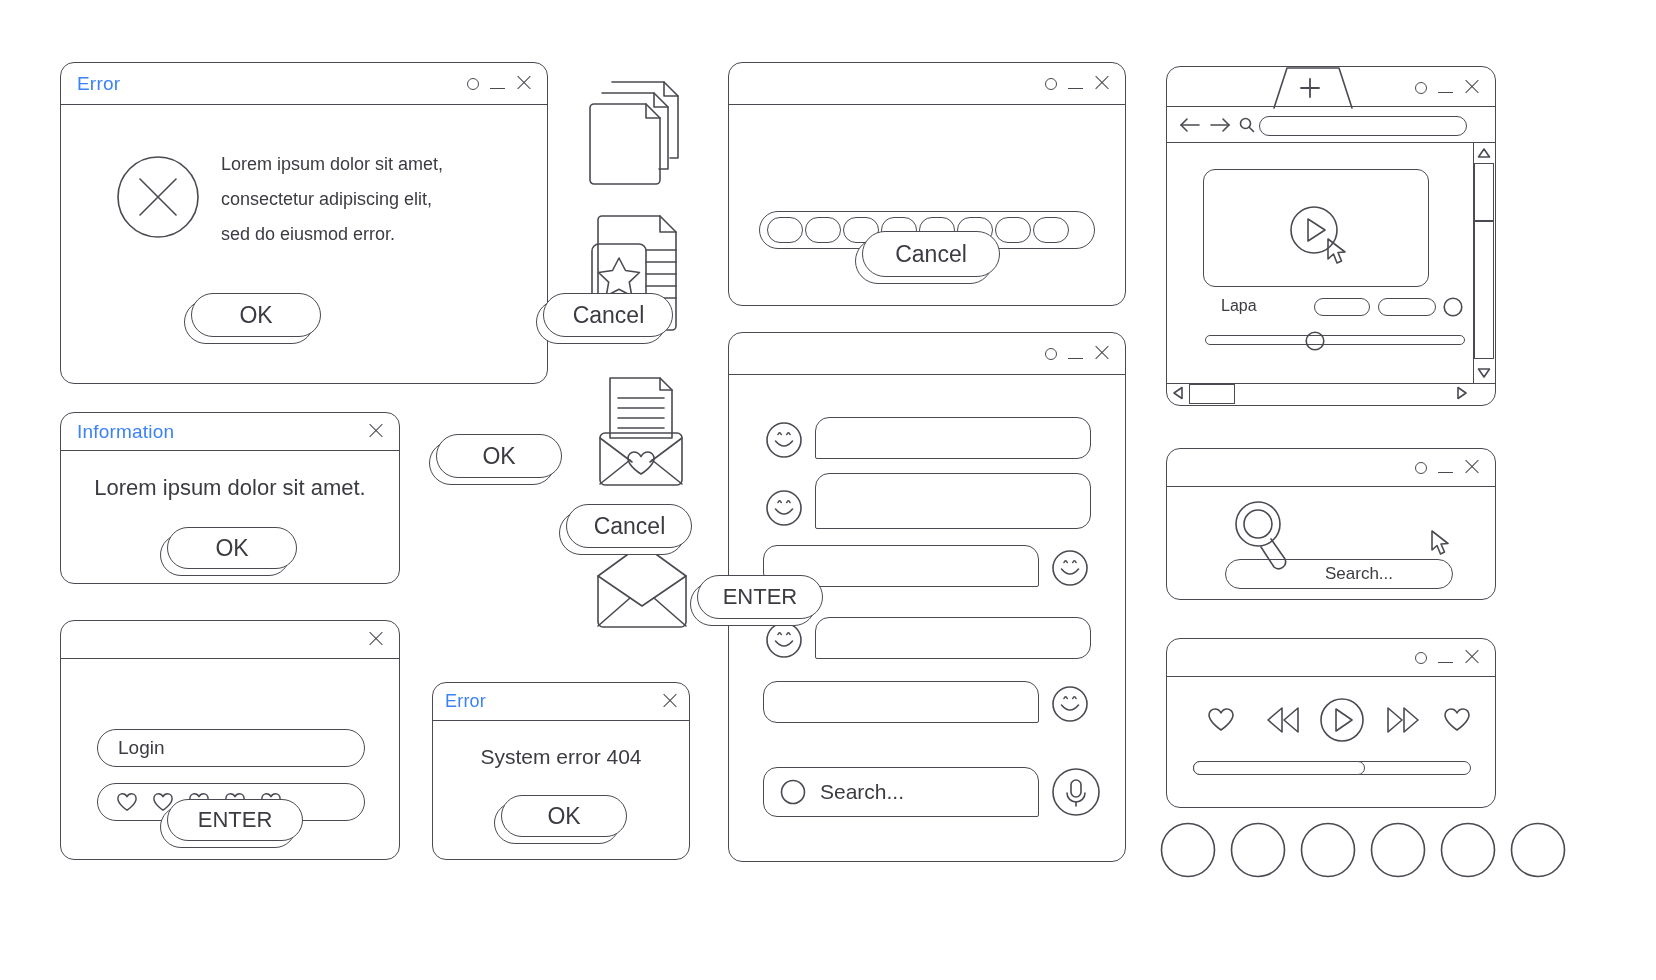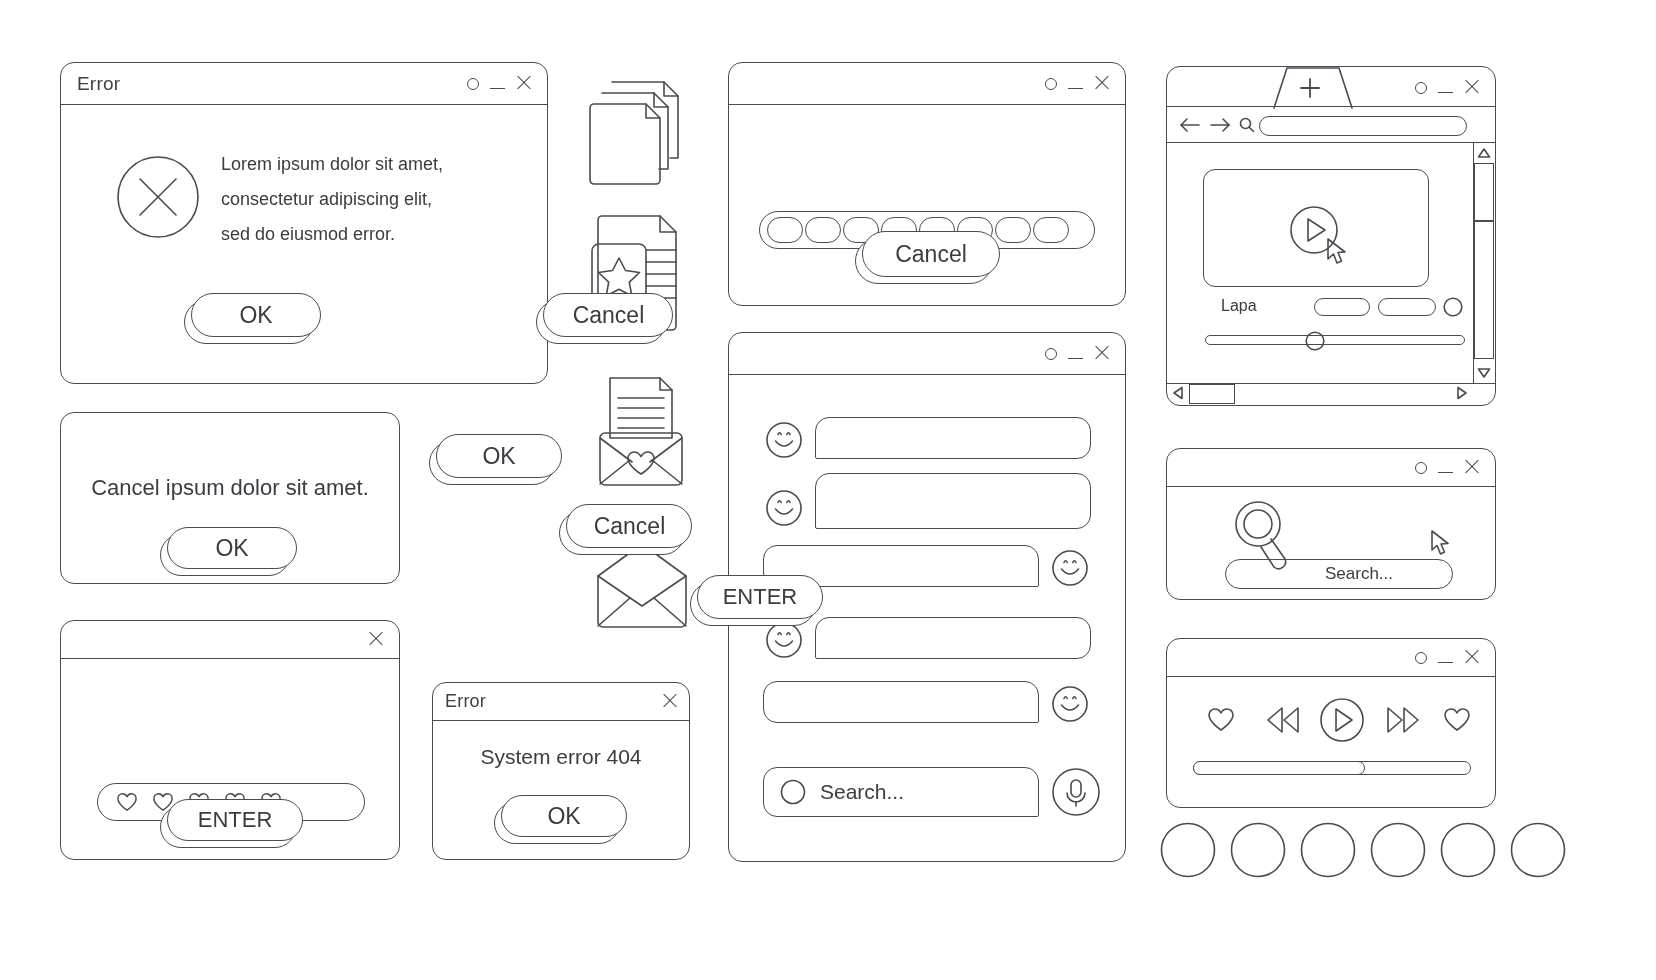--- a/index.html
+++ b/index.html
@@ -15,21 +15,21 @@
   .win{
     position:absolute;box-sizing:border-box;
     border:1.6px solid #4a4a52;border-radius:14px;background:#fff;
   }
   .win .titlebar{
     position:absolute;left:0;right:0;top:0;
     display:flex;align-items:center;justify-content:space-between;
     border-bottom:1.6px solid #4a4a52;
     padding:0 16px;box-sizing:border-box;
   }
-  .win .title{font-size:19px;letter-spacing:.2px;color:#404040;}
+  .win .title{font-size:19px;letter-spacing:.2px;color:#3b82f6;}
   .ctrls{display:flex;align-items:center;gap:11px;}
   .ctrl-o{width:12px;height:12px;border:1.6px solid #4a4a52;border-radius:50%;box-sizing:border-box;}
   .ctrl-m{width:15px;height:0;border-bottom:1.8px solid #4a4a52;position:relative;top:5px;}
   .ctrl-x{width:15px;height:15px;position:relative;}
   .ctrl-x::before,.ctrl-x::after{
     content:"";position:absolute;left:-1px;top:6px;width:18px;height:0;
     border-top:1.8px solid #4a4a52;
   }
   .ctrl-x::before{transform:rotate(45deg);}
   .ctrl-x::after{transform:rotate(-45deg);}
@@ -102,35 +102,44 @@
     <span class="btn-wrap abs" style="left:130px;top:230px;">
       <span class="btn" style="width:130px;height:44px;">OK</span>
     </span>
     <span class="btn-wrap abs" style="left:348px;top:230px;">
       <span class="btn" style="width:130px;height:44px;">Cancel</span>
     </span>
   </div>
 
   
   <div class="win" style="left:60px;top:412px;width:340px;height:172px;">
-    <div class="abs" style="left:0;right:0;top:62px;text-align:center;font-size:22px;">Cancel ipsum dolor sit amet.</div>
+    <div class="titlebar" style="height:38px;">
+      <span class="title">Information</span>
+      <span class="ctrls">
+        <span class="ctrl-x"></span>
+      </span>
+    </div>
+    <div class="abs" style="left:0;right:0;top:62px;text-align:center;font-size:22px;">Lorem ipsum dolor sit amet.</div>
     <span class="btn-wrap abs" style="left:106px;top:114px;">
       <span class="btn" style="width:130px;height:42px;">OK</span>
     </span>
   </div>
 
   
   <div class="win" style="left:60px;top:620px;width:340px;height:240px;">
     <div class="titlebar" style="height:38px;">
       <span class="title"></span>
       <span class="ctrls">
         <span class="ctrl-x"></span>
       </span>
     </div>
 
+    <div class="field abs" style="left:36px;top:66px;width:268px;height:38px;padding-left:20px;">
+      <span class="lbl">Login</span>
+    </div>
 
     <div class="field abs" style="left:36px;top:120px;width:268px;height:38px;padding-left:18px;gap:14px;">
       <svg width="22" height="20" viewBox="0 0 24 22">
           <path class="st" d="M12 20 C12 20 2 13.5 2 7.5 C2 4 4.5 2 7 2 C9.3 2 11.2 3.6 12 5.2 C12.8 3.6 14.7 2 17 2 C19.5 2 22 4 22 7.5 C22 13.5 12 20 12 20 Z"></path>
         </svg>
       <svg width="22" height="20" viewBox="0 0 24 22">
           <path class="st" d="M12 20 C12 20 2 13.5 2 7.5 C2 4 4.5 2 7 2 C9.3 2 11.2 3.6 12 5.2 C12.8 3.6 14.7 2 17 2 C19.5 2 22 4 22 7.5 C22 13.5 12 20 12 20 Z"></path>
         </svg>
       <svg width="22" height="20" viewBox="0 0 24 22">
           <path class="st" d="M12 20 C12 20 2 13.5 2 7.5 C2 4 4.5 2 7 2 C9.3 2 11.2 3.6 12 5.2 C12.8 3.6 14.7 2 17 2 C19.5 2 22 4 22 7.5 C22 13.5 12 20 12 20 Z"></path>

